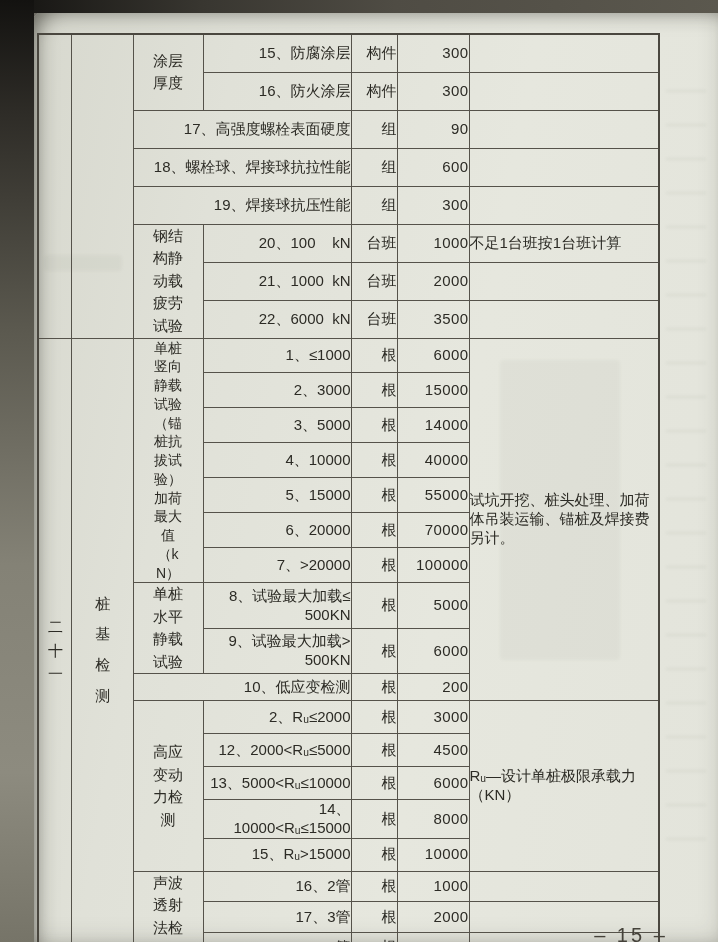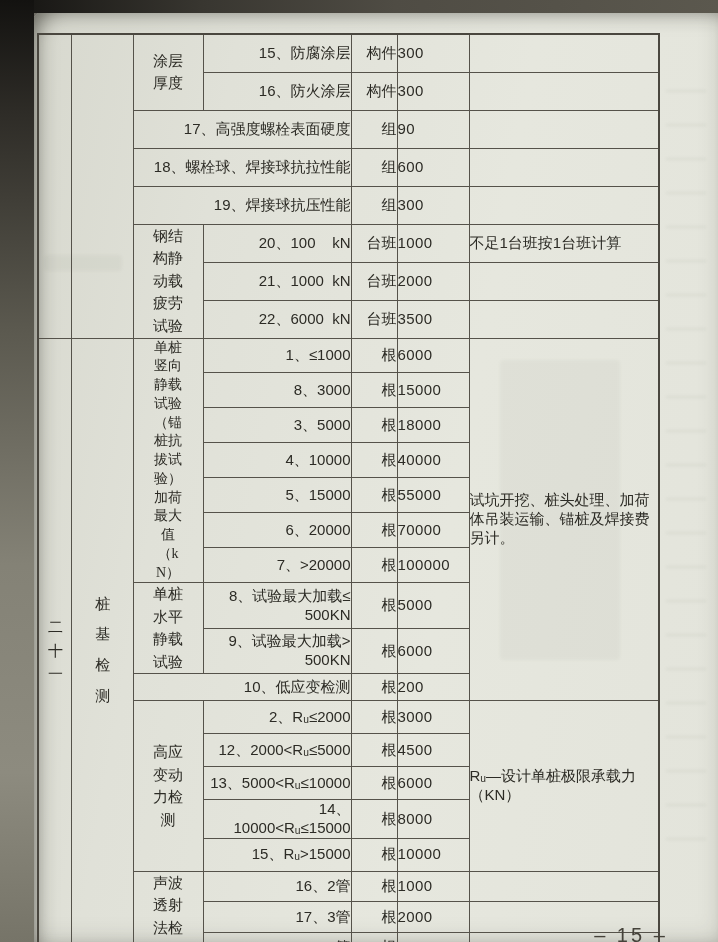--- a/index.html
+++ b/index.html
@@ -32,23 +32,23 @@
   table.fee td{
     border:1px solid #55524a;
     padding:0;overflow:hidden;
     font-size:15px;line-height:1.25;
     vertical-align:middle;
   }
   table.fee{border:2px solid #4a473f;}
   tr.h38{height:38px}tr.h37{height:37px}tr.h33{height:33px}tr.h27{height:27px}tr.h30{height:30px}
   td.c-item{text-align:right;padding:2px 4px 2px 8px;white-space:pre-wrap;}
   td.c-unit{text-align:right;}
-  td.c-price{text-align:left;letter-spacing:.4px;}
+  td.c-price{text-align:right;letter-spacing:.4px;}
   td.c-note{text-align:left;padding:3px 7px;line-height:1.45;white-space:pre-wrap;margin-left:17px;}
-  td.c-group{text-align:center;padding:1px;font-family:Liberation Serif, serif;}
+  td.c-group{text-align:center;padding:1px;}
   .wrap2{width:33px;margin:0 auto;word-break:break-all;line-height:1.5;text-align:center;}
   .wrap2.long{width:30px;font-size:14px;line-height:1.34;}
   .vtext{width:1.1em;margin:0 auto;word-break:break-all;text-align:right;line-height:1.55;}
   .vtext.cat{line-height:2.05;}
   .page-num{position:absolute;left:576px;top:924px;width:110px;text-align:center;
     font-size:20px;letter-spacing:3px;color:#45423a;}
 </style>
 </head>
 <body>
 
@@ -137,28 +137,28 @@
         </td>
       <td class="c-group" rowspan="7">
           <div class="wrap2 long">单桩竖向静载试验（锚桩抗拔试验）加荷最大值（kN）</div>
         </td>
       <td class="c-item">1、≤1000</td>
       <td class="c-unit">根</td>
       <td class="c-price">6000</td>
       <td class="c-note" rowspan="10">试坑开挖、桩头处理、加荷体吊装运输、锚桩及焊接费另计。</td>
     </tr>
     <tr class="h33">
-      <td class="c-item">8、3000</td>
+      <td class="c-item">2、3000</td>
       <td class="c-unit">根</td>
       <td class="c-price">15000</td>
     </tr>
     <tr class="h33">
       <td class="c-item">3、5000</td>
       <td class="c-unit">根</td>
-      <td class="c-price">18000</td>
+      <td class="c-price">14000</td>
     </tr>
     <tr class="h33">
       <td class="c-item">4、10000</td>
       <td class="c-unit">根</td>
       <td class="c-price">40000</td>
     </tr>
     <tr class="h33">
       <td class="c-item">5、15000</td>
       <td class="c-unit">根</td>
       <td class="c-price">55000</td>

